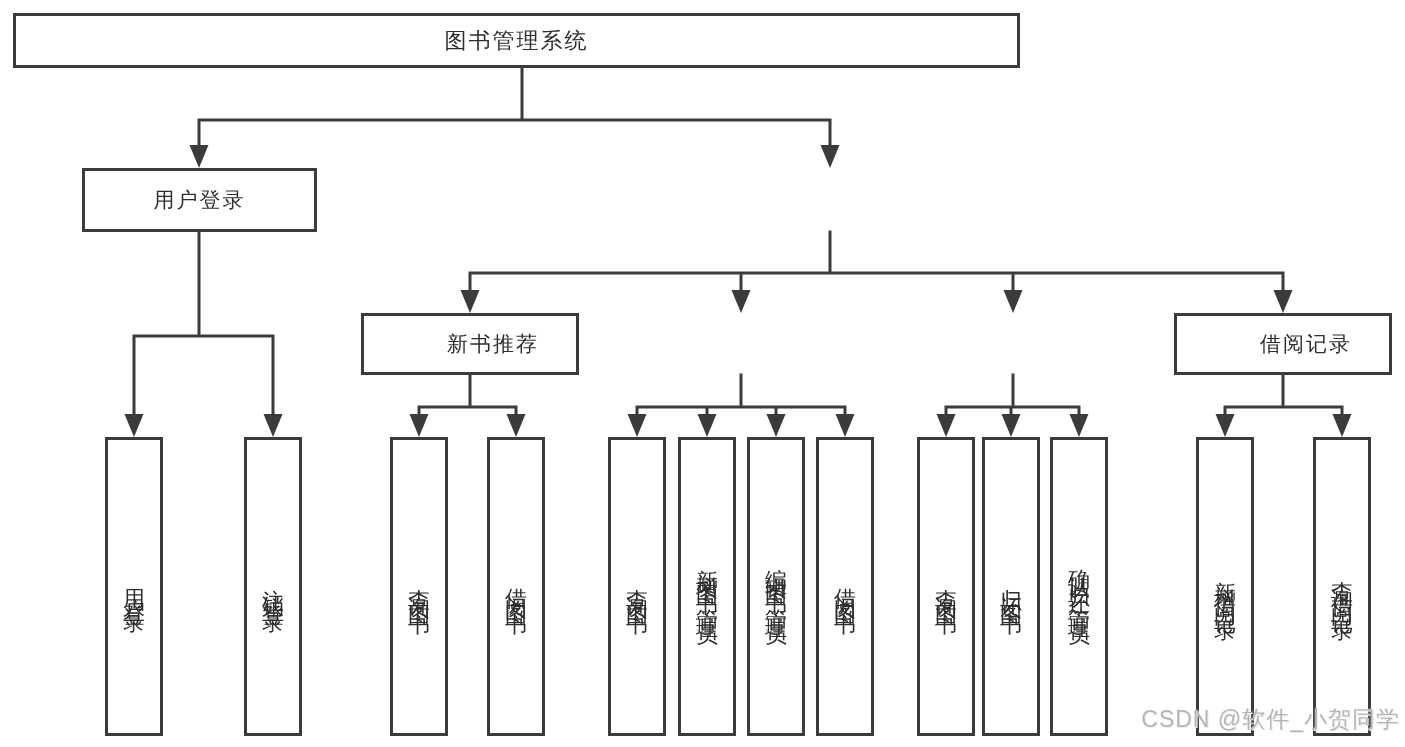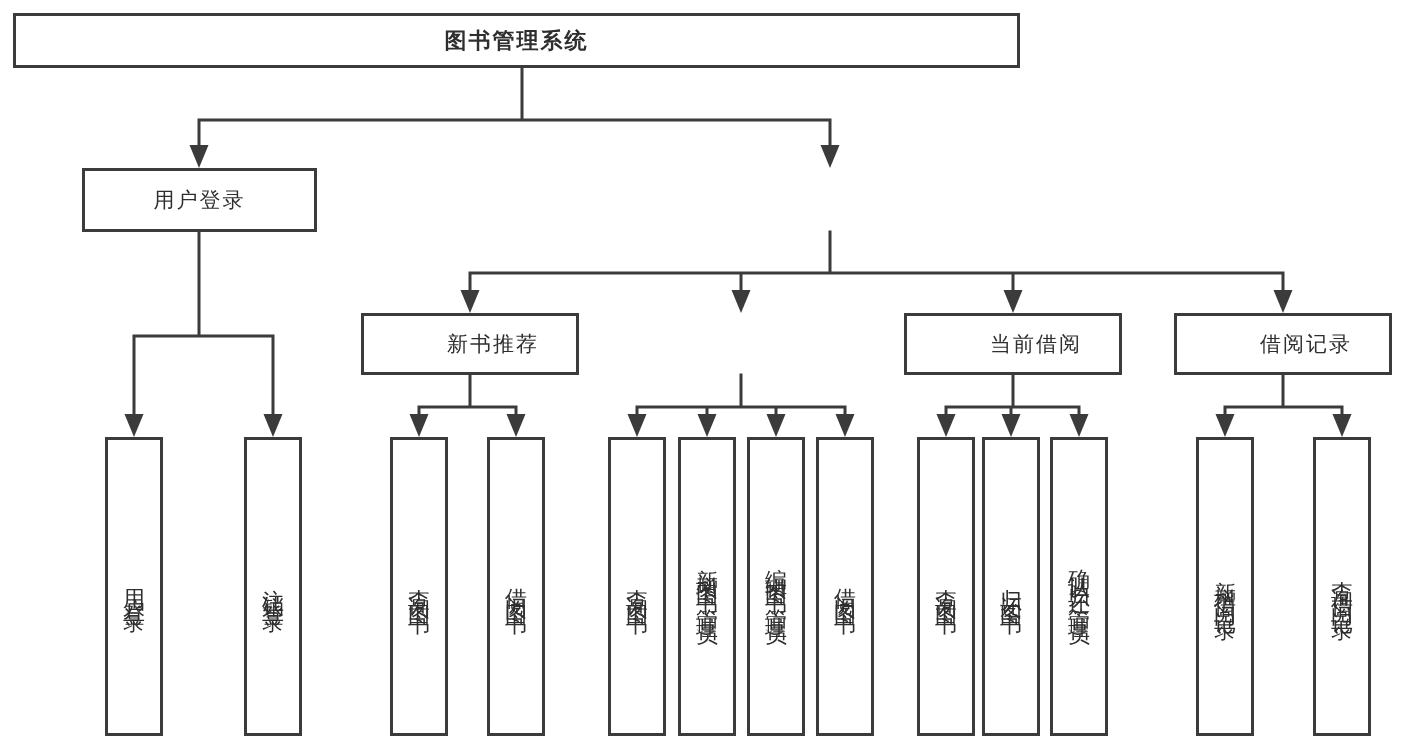--- a/index.html
+++ b/index.html
@@ -30,21 +30,20 @@
   }
   .hbox {
     font-size: 21px;
     letter-spacing: 2px;
     font-weight: 500;
   }
   .root {
     left: 13px; top: 13px;
     width: 1007px; height: 55px;
     font-size: 22px;
-    font-weight: bold;
   }
   .lvl2 {
     top: 168px;
     width: 235px; height: 64px;
   }
   .lvl3 {
     top: 313px;
     width: 218px; height: 62px; padding-left: 46px;
   }
   .leaf {
@@ -111,35 +110,35 @@
       <polygon points="1215.5,414 1234.5,414 1225,437"></polygon>
       <polygon points="1332.5,414 1351.5,414 1342,437"></polygon>
     </g>
   </svg>
 
   <div class="box hbox root">图书管理系统</div>
 
   <div class="box hbox lvl2" style="left:82px">用户登录</div>
 
   <div class="box hbox lvl3" style="left:361px">新书推荐</div>
-  <div class="box hbox lvl3" style="left:904px">当前借阅</div>
   <div class="box hbox lvl3" style="left:1174px">借阅记录</div>
 
   <div class="box leaf" style="left:105px">用户登录</div>
   <div class="box leaf" style="left:244px">注销登录</div>
 
   <div class="box leaf" style="left:390px">查询图书</div>
   <div class="box leaf" style="left:487px">借阅图书</div>
 
   <div class="box leaf" style="left:608px">查询图书</div>
   <div class="box leaf" style="left:678px">新增图书（管理员）</div>
   <div class="box leaf" style="left:747px">编辑图书（管理员）</div>
   <div class="box leaf" style="left:816px">借阅图书</div>
 
   <div class="box leaf" style="left:917px">查询图书</div>
   <div class="box leaf" style="left:982px">归还图书</div>
   <div class="box leaf" style="left:1050px">确认归还（管理员）</div>
 
   <div class="box leaf" style="left:1196px">新增借阅记录</div>
   <div class="box leaf" style="left:1313px">查询借阅记录</div>
 
+  <div id="watermark">CSDN @软件_小贺同学</div>
 
 </div>
 
 </body></html>

